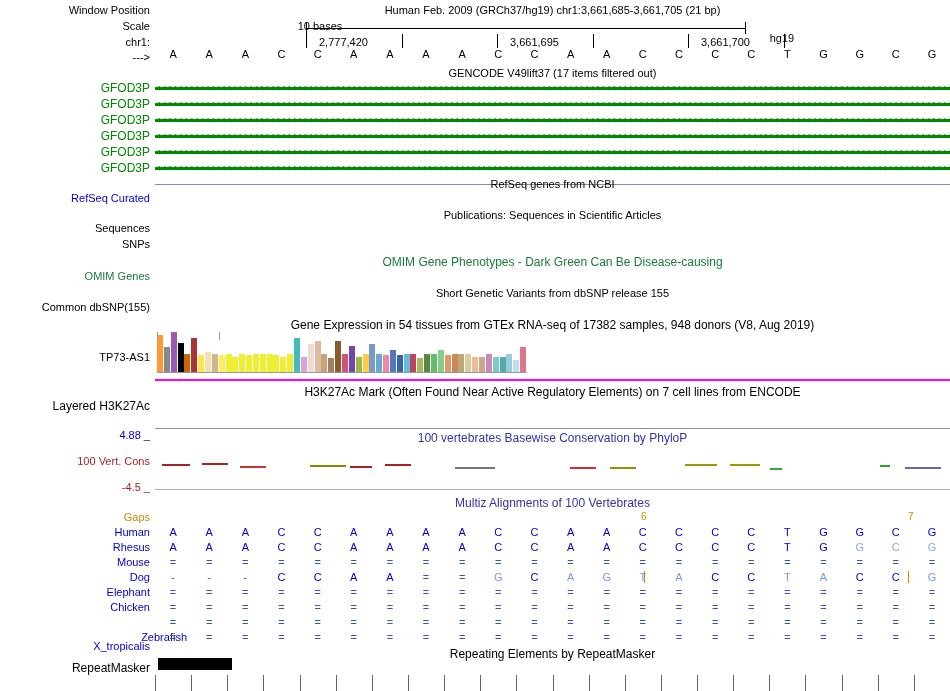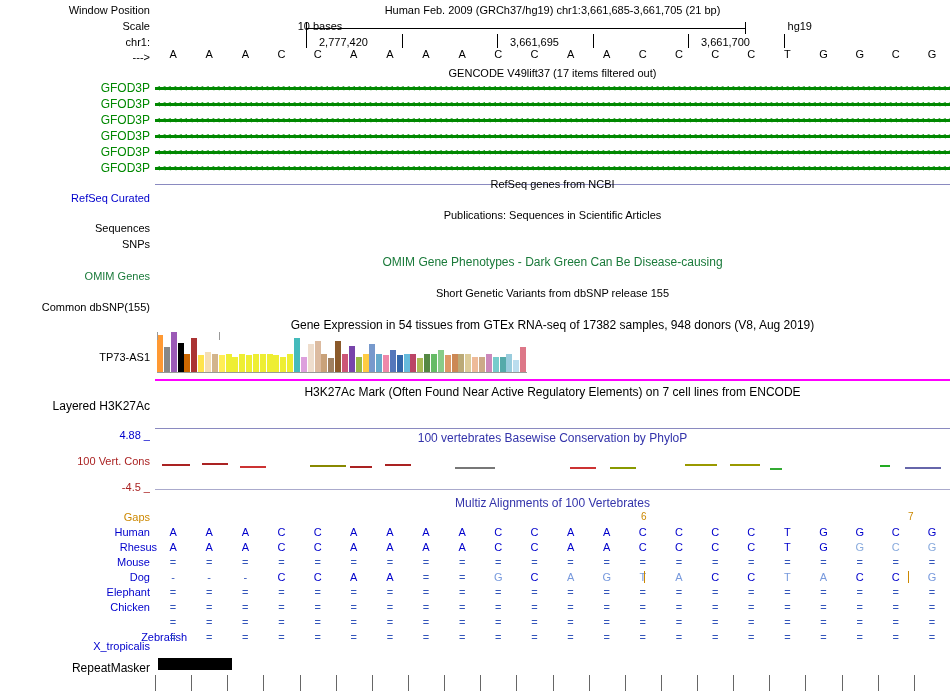--- a/index.html
+++ b/index.html
@@ -41,21 +41,21 @@
   <div class="lbl hdr-lbl" style="top:20px;">Scale</div>
   <div class="lbl hdr-lbl" style="top:36px;">chr1:</div>
   <div class="lbl hdr-lbl" style="top:51px;">---&gt;</div>
 
   <div class="ctr" style="left:155px;width:795px;top:4px;">Human Feb. 2009 (GRCh37/hg19)   chr1:3,661,685-3,661,705 (21 bp)</div>
 
   <div class="ctr" style="left:240px;width:160px;top:20px;">10 bases</div>
   <div class="tickline" style="left:306px;top:28px;width:440px;height:1px;"></div>
   <div class="tickline" style="left:306px;top:22px;width:1px;height:12px;"></div>
   <div class="tickline" style="left:745px;top:22px;width:1px;height:12px;"></div>
-  <div class="lbl" style="left:752px;top:20px;width:60px;text-align:right;">hg19</div>
+  <div class="lbl" style="left:752px;top:32px;width:60px;text-align:center;">hg19</div>
 
   <div class="tickline" style="left:306px;top:34px;width:1px;height:14px;"></div>
   <div class="lbl" style="left:319px;top:36px;width:90px;text-align:left;">2,777,420</div>
   <div class="tickline" style="left:402px;top:34px;width:1px;height:14px;"></div>
 
   <div class="tickline" style="left:497px;top:34px;width:1px;height:14px;"></div>
   <div class="lbl" style="left:510px;top:36px;width:90px;text-align:left;">3,661,695</div>
   <div class="tickline" style="left:593px;top:34px;width:1px;height:14px;"></div>
 
   <div class="tickline" style="left:688px;top:34px;width:1px;height:14px;"></div>
@@ -206,21 +206,21 @@
     </div>
   <hr class="sep" style="top:489px;border-top:1px solid #aaaacc;">
 
   <div class="ctr" style="left:155px;width:795px;top:496px;color:#3333aa;font-size:12px;">Multiz Alignments of 100 Vertebrates</div>
   <div class="lbl" style="left:0;width:150px;top:511px;color:#cc8800;">Gaps</div>
   <div class="smallnum" style="left:641px;top:511px;color:#cc8800;">6</div>
   <div class="smallnum" style="left:908px;top:511px;color:#cc8800;">7</div>
 
   <div id="species-labels">
       <div class="lbl" style="left: 0px; width: 150px; top: 526px; color: rgb(0, 0, 204);">Human</div>
-      <div class="lbl" style="left: 0px; width: 150px; top: 541px; color: rgb(0, 0, 204); padding-left: 7px;">Rhesus</div>
+      <div class="lbl" style="left: 0px; width: 150px; top: 541px; color: rgb(0, 0, 204);">Rhesus</div>
       <div class="lbl" style="left: 0px; width: 150px; top: 556px; color: rgb(0, 0, 204);">Mouse</div>
       <div class="lbl" style="left: 0px; width: 150px; top: 571px; color: rgb(0, 0, 204);">Dog</div>
       <div class="lbl" style="left: 0px; width: 150px; top: 586px; color: rgb(0, 0, 204);">Elephant</div>
       <div class="lbl" style="left: 0px; width: 150px; top: 601px; color: rgb(0, 0, 204);">Chicken</div>
       <div class="lbl" style="left: 0px; width: 150px; top: 640px; color: rgb(0, 0, 204);">X_tropicalis</div>
       <div class="lbl" style="left: 0px; width: 150px; top: 631px; color: rgb(0, 0, 204); margin-left: 37px;">Zebrafish</div>
     </div>
   <div id="align-rows">
       <div class="mac" style="left: 163.068px; top: 526px; color: rgb(0, 0, 204);">A</div>
       <div class="mac" style="left: 199.205px; top: 526px; color: rgb(0, 0, 204);">A</div>
@@ -395,20 +395,21 @@
       <div class="mac" style="left: 741.25px; top: 631px; color: rgb(51, 85, 187);">=</div>
       <div class="mac" style="left: 777.386px; top: 631px; color: rgb(51, 85, 187);">=</div>
       <div class="mac" style="left: 813.523px; top: 631px; color: rgb(51, 85, 187);">=</div>
       <div class="mac" style="left: 849.659px; top: 631px; color: rgb(51, 85, 187);">=</div>
       <div class="mac" style="left: 885.795px; top: 631px; color: rgb(51, 85, 187);">=</div>
       <div class="mac" style="left: 921.932px; top: 631px; color: rgb(51, 85, 187);">=</div>
       <div style="position: absolute; left: 644px; top: 571px; width: 1px; height: 12px; background: rgb(204, 136, 0);"></div>
       <div style="position: absolute; left: 908px; top: 571px; width: 1px; height: 12px; background: rgb(204, 136, 0);"></div>
     </div>
 
+  <div class="ctr" style="left:155px;width:795px;top:647px;font-size:12px;">Repeating Elements by RepeatMasker</div>
   <div class="lbl" style="left:0;width:150px;top:661px;font-size:12px;">RepeatMasker</div>
   <div class="repeatbox" style="left:158px;top:658px;width:74px;height:12px;"></div>
   <div id="bottom-ticks">
       <div class="tickbar" style="left: 155px; top: 675px; height: 16px; background: rgb(102, 102, 102);"></div>
       <div class="tickbar" style="left: 191.136px; top: 675px; height: 16px; background: rgb(102, 102, 102);"></div>
       <div class="tickbar" style="left: 227.273px; top: 675px; height: 16px; background: rgb(102, 102, 102);"></div>
       <div class="tickbar" style="left: 263.409px; top: 675px; height: 16px; background: rgb(102, 102, 102);"></div>
       <div class="tickbar" style="left: 299.545px; top: 675px; height: 16px; background: rgb(102, 102, 102);"></div>
       <div class="tickbar" style="left: 335.682px; top: 675px; height: 16px; background: rgb(102, 102, 102);"></div>
       <div class="tickbar" style="left: 371.818px; top: 675px; height: 16px; background: rgb(102, 102, 102);"></div>

